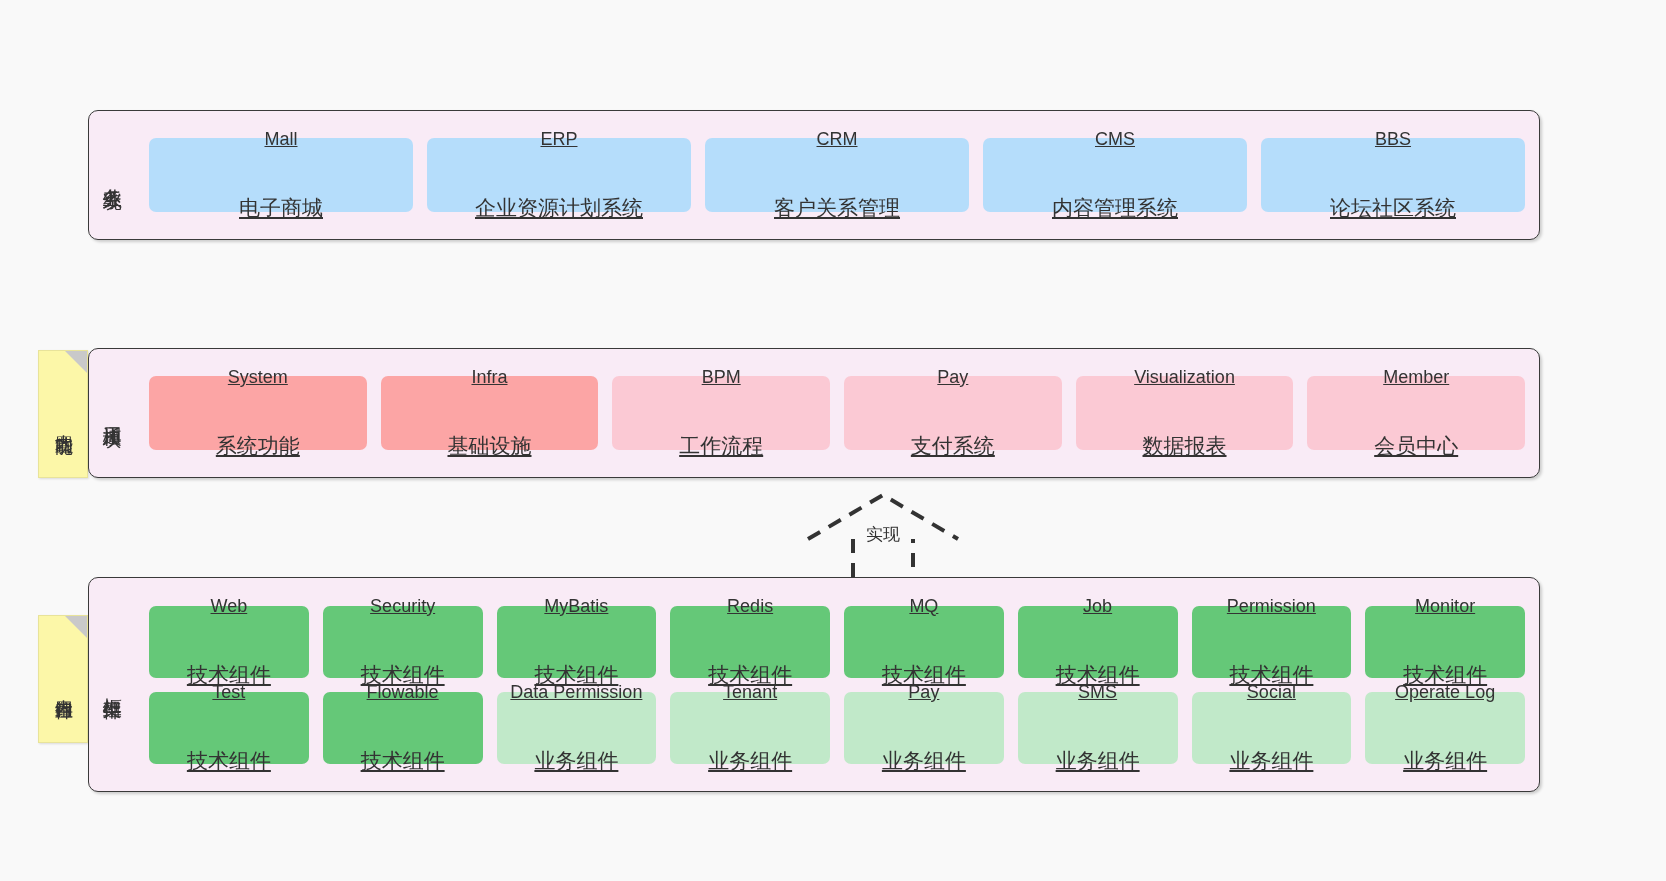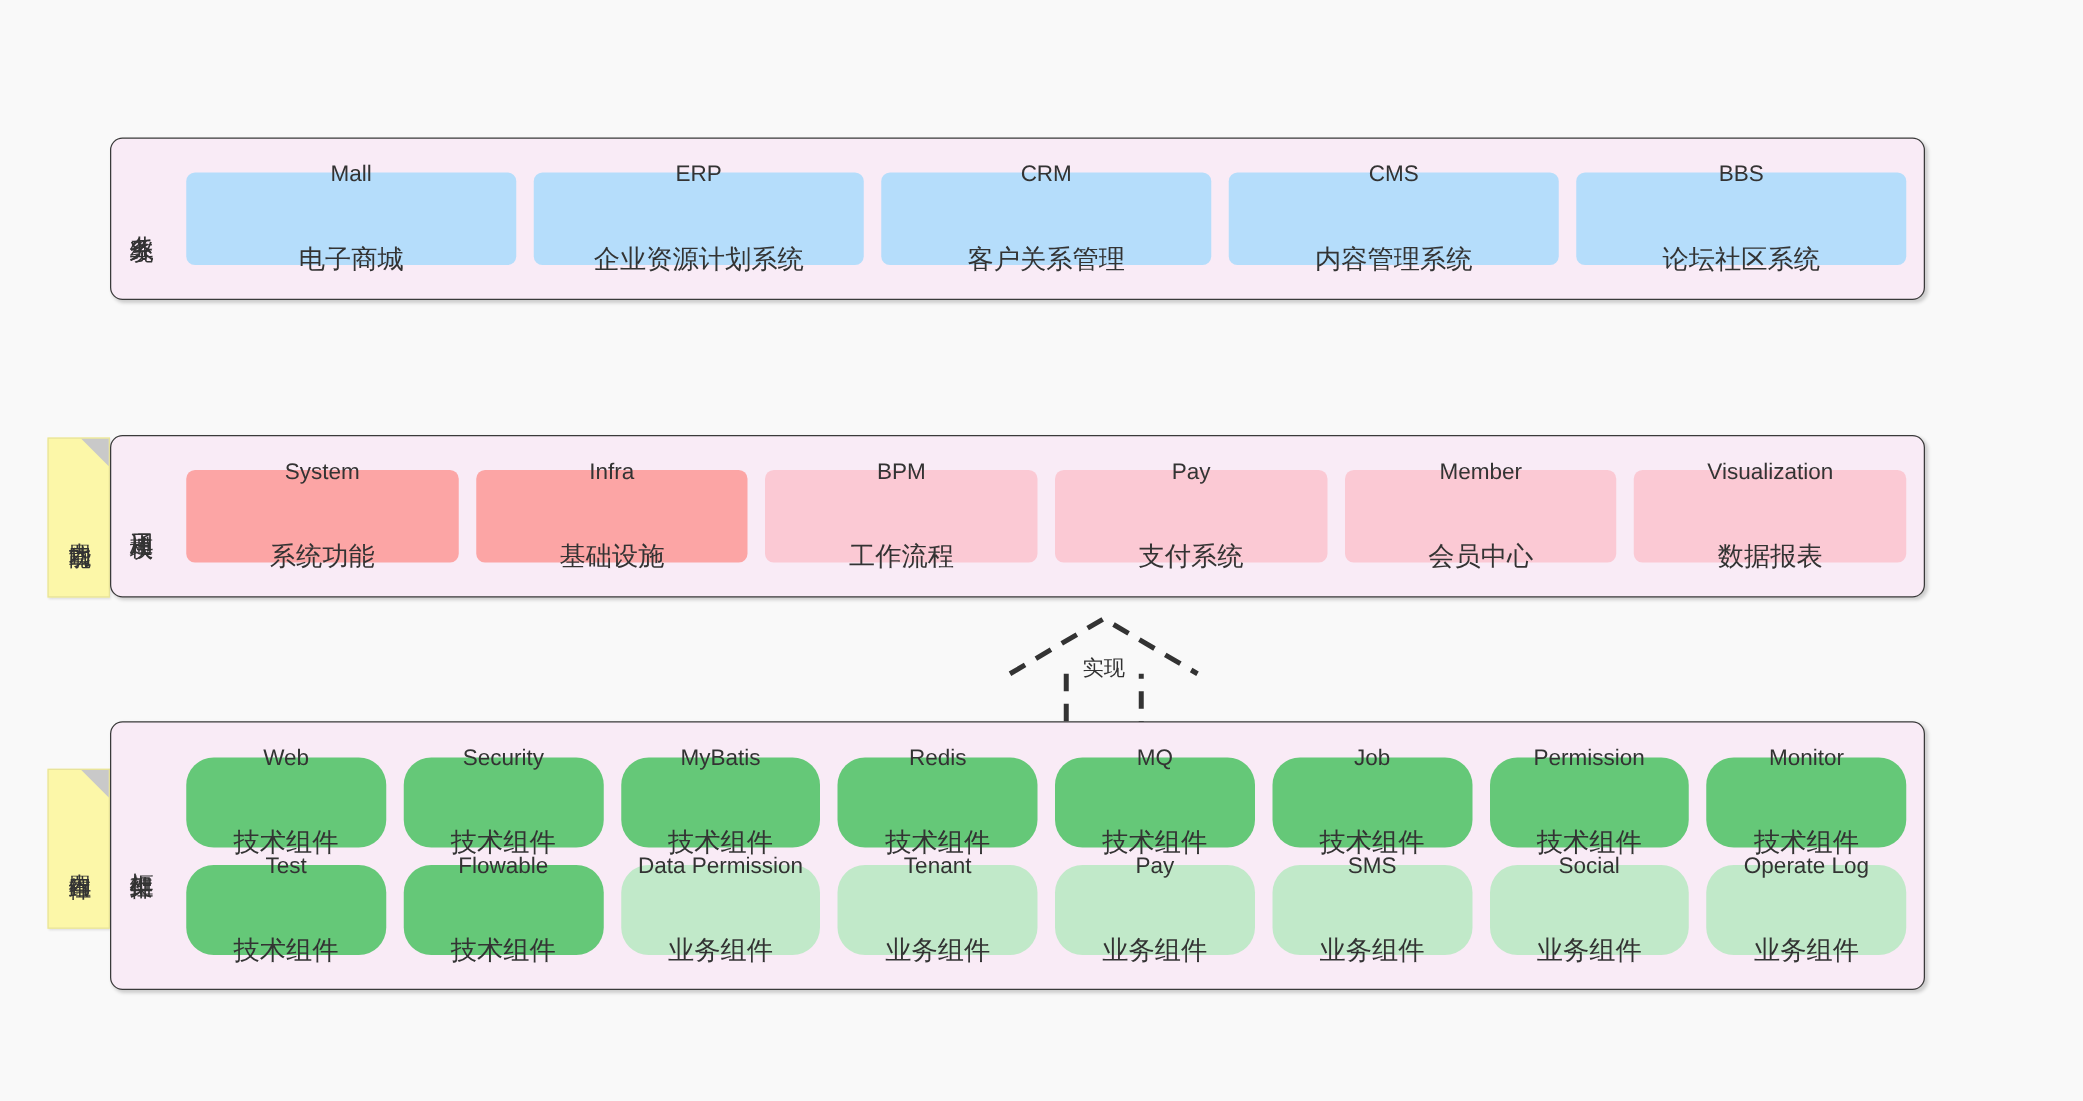--- a/index.html
+++ b/index.html
@@ -70,36 +70,37 @@
     flex: 1 1 0;
     border-radius: 7px;
     display: flex;
     flex-direction: column;
     align-items: center;
     justify-content: center;
     text-align: right;
     box-sizing: border-box;
     padding: 6px 4px;
     line-height: 1.28;
+    text-decoration: underline;
   }
   .card .t1 { font-size: 18px; }
   .card .t2 { font-size: 21px; margin-top: 44px; }
 
   .card.blue       { background: #b5ddfb; }
   .card.red        { background: #fca5a5; }
   .card.pink       { background: #fbc9d4; }
   .card.green      { background: #65c878; }
   .card.lightgreen { background: #c1e9c9; }
 
   .layer-biz  { left: 88px;  top: 110px; width: 1452px; height: 130px; }
   .layer-mod  { left: 88px;  top: 348px; width: 1452px; height: 130px; }
   .layer-fw   { left: 88px;  top: 577px; width: 1452px; height: 215px; }
 
   .layer-biz .card, .layer-mod .card { height: 74px; }
-  .layer-fw  .card { height: 72px; border-radius: 22px; }
+  .layer-fw  .card { height: 72px; }
 
   
   .note {
     position: absolute;
     width: 50px;
     background: #fcf7a8;
     border: 1px solid #e8e39a;
     box-sizing: border-box;
     display: flex;
     align-items: center;
@@ -196,26 +197,26 @@
         </div>
         <div class="card pink">
           <span class="t1">BPM</span>
           <span class="t2">工作流程</span>
         </div>
         <div class="card pink">
           <span class="t1">Pay</span>
           <span class="t2">支付系统</span>
         </div>
         <div class="card pink">
+          <span class="t1">Visualization</span>
+          <span class="t2">数据报表</span>
+        </div>
+        <div class="card pink">
           <span class="t1">Member</span>
           <span class="t2">会员中心</span>
-        </div>
-        <div class="card pink">
-          <span class="t1">Visualization</span>
-          <span class="t2">数据报表</span>
         </div>
       </div>
     </div>
   </div>
 
   <div class="arrow arrow-impl">
     <svg width="170" height="100" viewBox="0 0 170 100">
       <path d="M 10 52 L 85 8 L 160 52" fill="none" stroke="#333333" stroke-width="4" stroke-dasharray="14,10"></path>
       <path d="M 55 52 L 55 96 L 115 96 L 115 52" fill="none" stroke="#333333" stroke-width="4" stroke-dasharray="14,10"></path>
     </svg>

